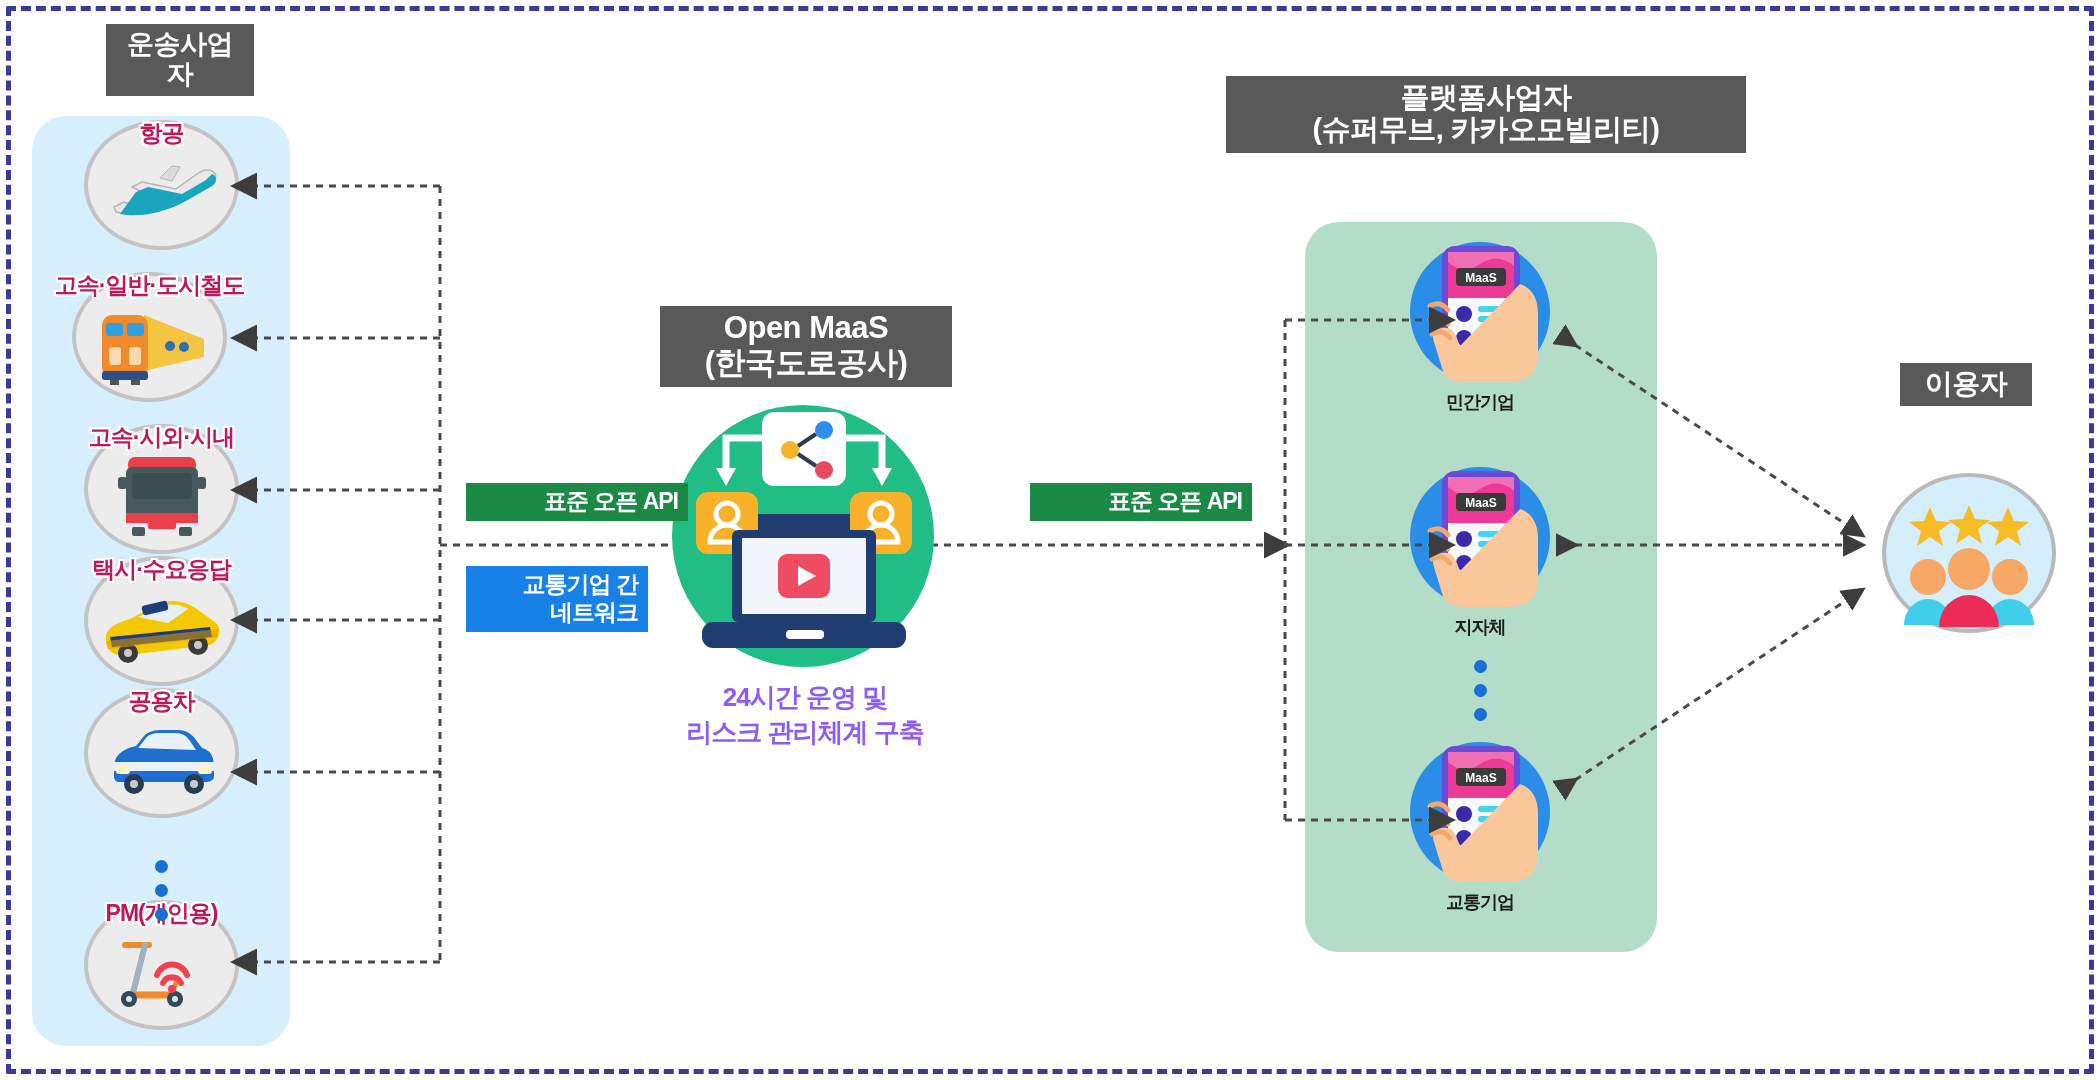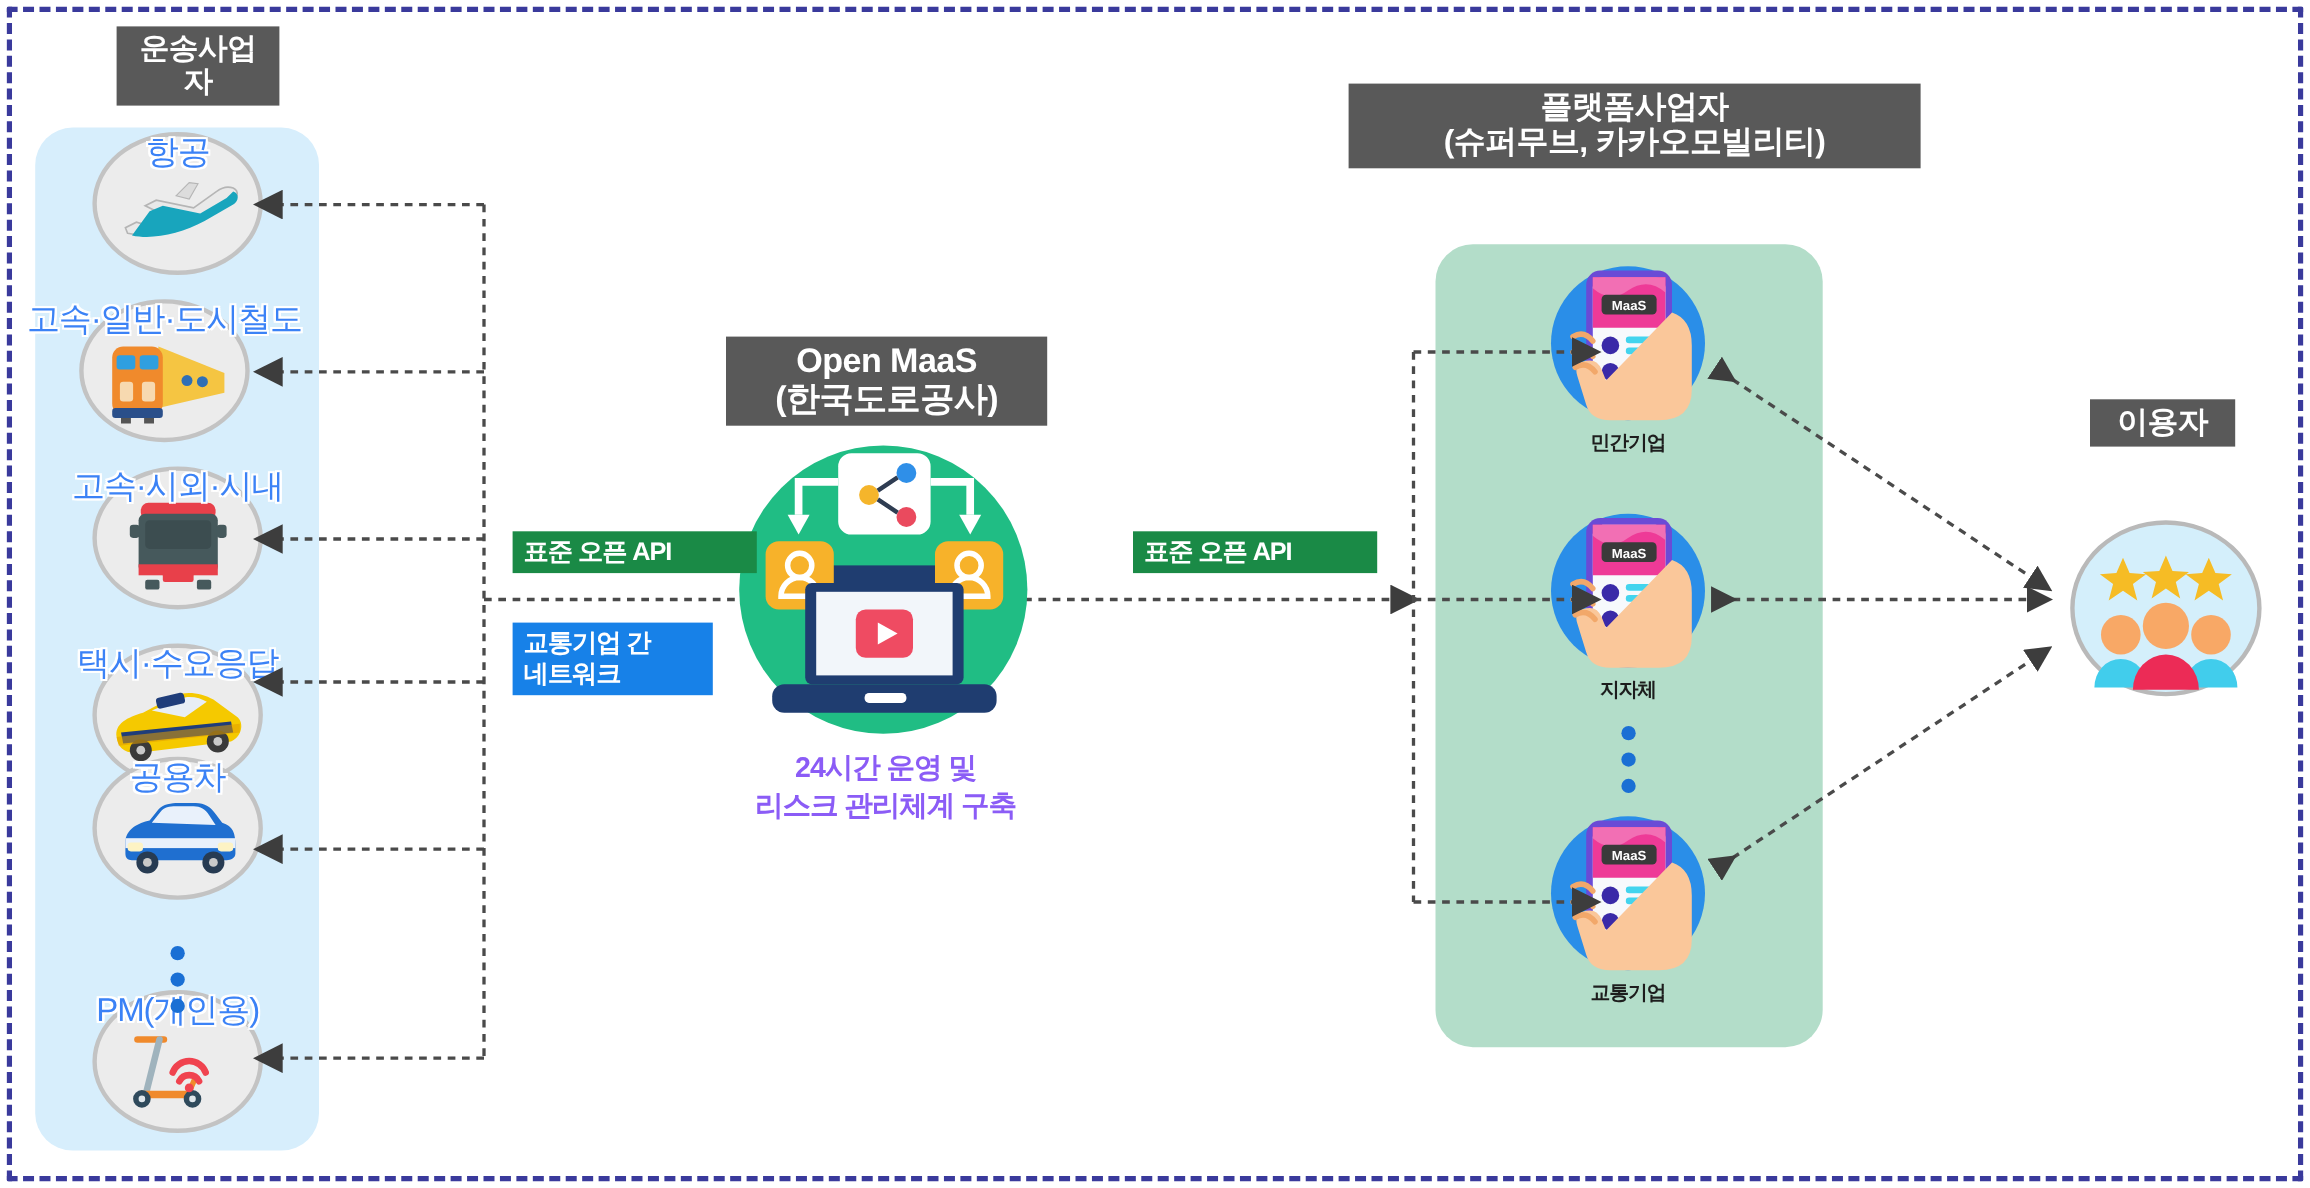--- a/index.html
+++ b/index.html
@@ -59,23 +59,23 @@
     background: #ececec;
     border: 4px solid #c3c3c3;
     border-radius: 50%;
     overflow: hidden;
   }
   .node-label {
     position: absolute;
     top: -2px; left: 50%;
     transform: translateX(-50%);
     white-space: nowrap;
-    font-size: 30px;
-    font-weight: normal;
-    color: #3b82f6;
+    font-size: 23px;
+    font-weight: bold;
+    color: #be185d;
     text-shadow: -2px 0 #fff, 0 -2px #fff, 2px 0 #fff, 0 2px #fff,
                  -2px -2px #fff, 2px -2px #fff, -2px 2px #fff, 2px 2px #fff;
     z-index: 12;
     letter-spacing: -1px;
   }
   .glyph {
     position: absolute;
     left: 50%; top: 56%;
     transform: translate(-50%, -50%);
     z-index: 6;
@@ -114,21 +114,21 @@
     line-height: 1.35;
     white-space: pre-line;
     letter-spacing: -1px;
     z-index: 26;
   }
 
   .tag {
     position: absolute;
     color: #ffffff;
     font-weight: bold;
-    text-align: left;
+    text-align: right;
     font-size: 23px;
     line-height: 1.22;
     white-space: pre-line;
     padding: 4px 10px 6px 10px;
     letter-spacing: -1px;
     z-index: 28;
   }
   .tag.green { background: #1a8a46; }
   .tag.blue  { background: #1781e8; }
   #tag-api-left  { left: 466px; top: 483px; width: 222px; }
@@ -251,21 +251,21 @@
       <rect x="14" y="62" width="72" height="10" fill="#e8404a"></rect>
       <rect x="36" y="70" width="28" height="8" rx="2" fill="#e8404a"></rect>
       <rect x="20" y="76" width="13" height="9" rx="2" fill="#46595c"></rect>
       <rect x="67" y="76" width="13" height="9" rx="2" fill="#46595c"></rect>
       <rect x="6" y="26" width="9" height="12" rx="3" fill="#46595c"></rect>
       <rect x="85" y="26" width="9" height="12" rx="3" fill="#46595c"></rect>
     </svg>
     <div class="node-label">고속·시외·시내</div>
   </div>
 
-  <div class="node" style="left:84px; top:585px;">
+  <div class="node" style="left:84px; top:556px;">
     <div class="bubble"></div>
     <svg class="glyph" width="128" height="80" viewBox="0 0 128 80">
       <path d="M8,52 C6,40 18,34 32,30 L62,14 C72,10 86,12 96,18 L118,34 C124,39 122,52 112,56 L30,66 C16,68 9,62 8,52 Z" fill="#f5c900"></path>
       <path d="M40,28 L66,17 C74,14 84,16 90,20 L70,34 Z" fill="#e8eef5"></path>
       <path d="M12,48 L112,38 L114,48 L14,58 Z" fill="#1f3d7a"></path>
       <rect x="44" y="14" width="26" height="10" rx="3" fill="#1f3d7a" transform="rotate(-13 57 19)"></rect>
       <circle cx="30" cy="64" r="10" fill="#3a3a3a"></circle>
         <circle cx="30" cy="64" r="4" fill="#c9c9c9"></circle>
       <circle cx="100" cy="56" r="10" fill="#3a3a3a"></circle>
         <circle cx="100" cy="56" r="4" fill="#c9c9c9"></circle>

